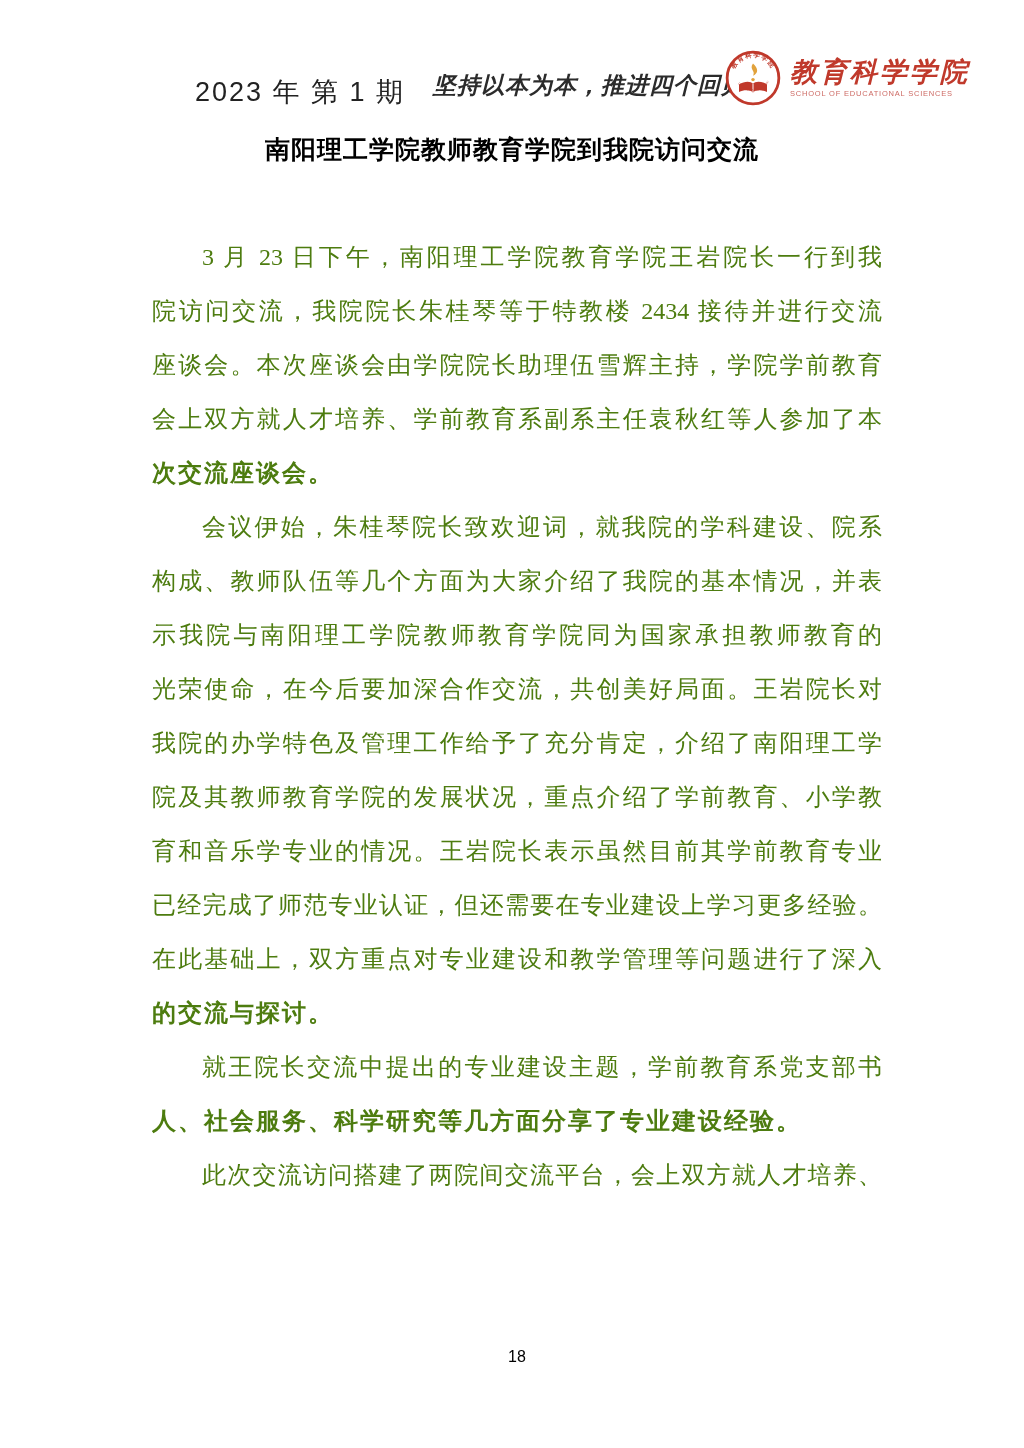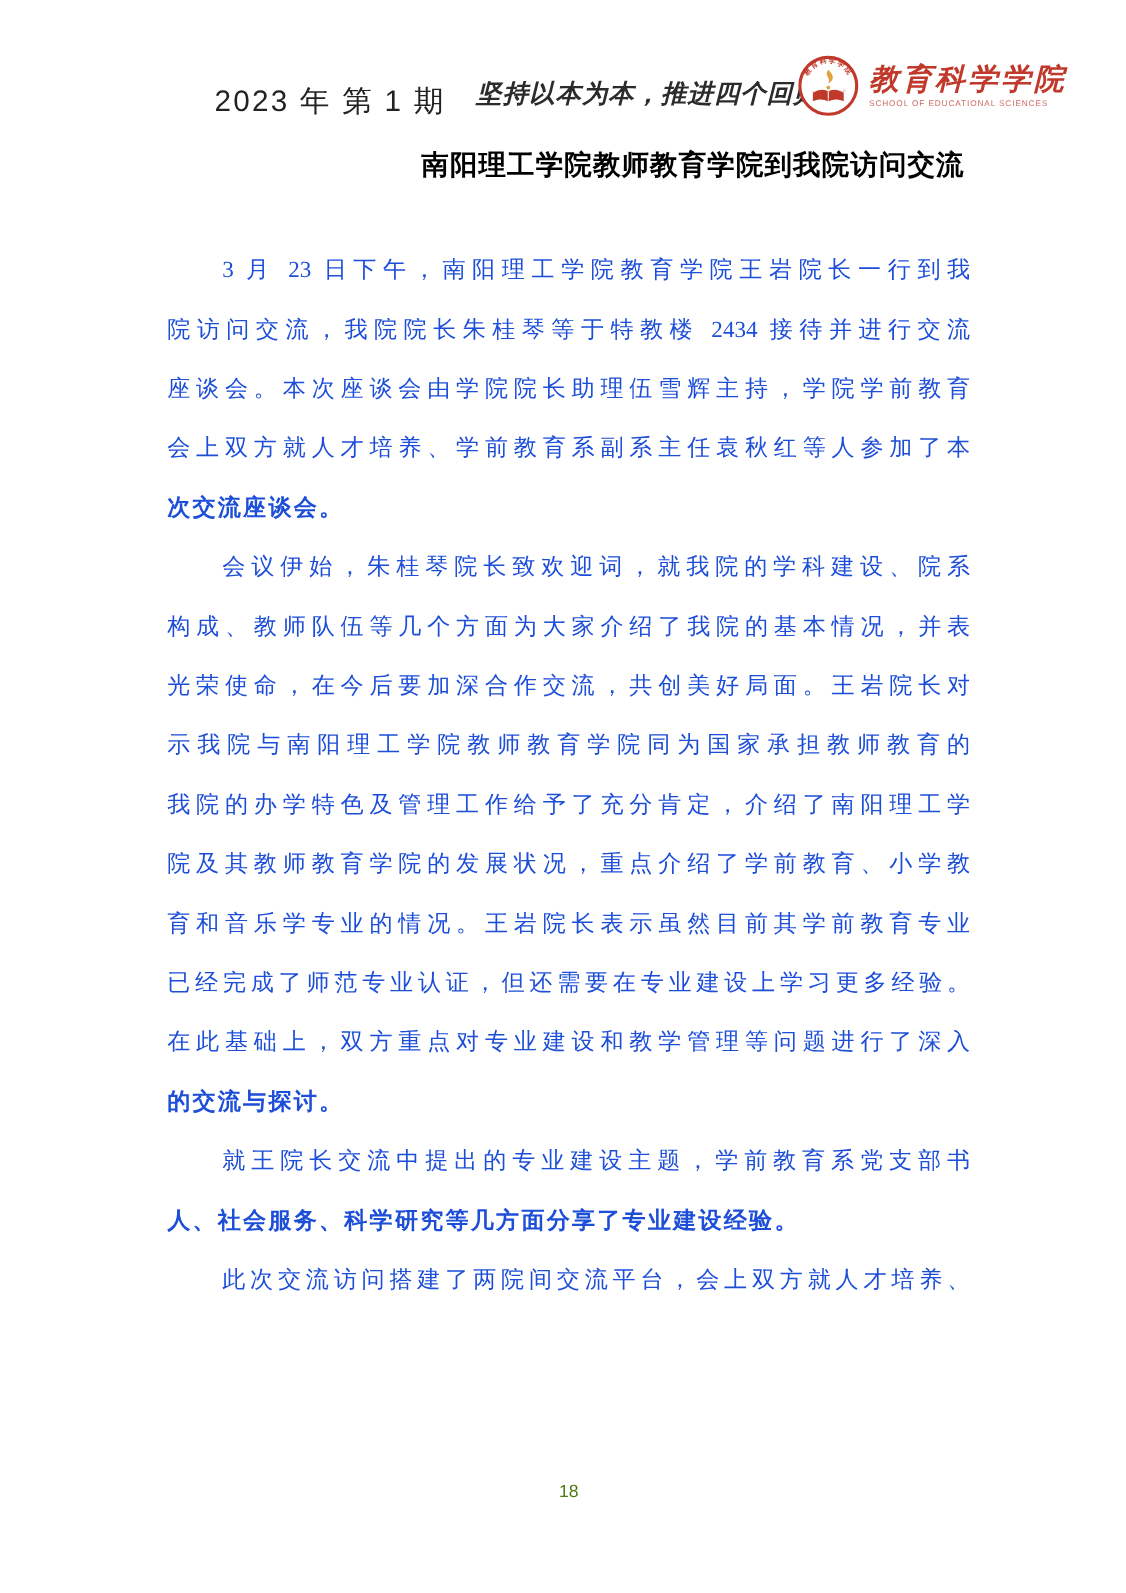--- a/index.html
+++ b/index.html
@@ -35,38 +35,38 @@
     white-space:nowrap;
   }
   .logo-en{
     font-size:7.5px;letter-spacing:0.8px;color:#cd6a64;
     font-family:"Liberation Sans","DejaVu Sans",sans-serif;
     margin-top:3px;white-space:nowrap;
   }
   
   .title{
     position:absolute;left:147px;top:133px;width:730px;
-    text-align:right;font-size:25px;font-weight:bold;
+    text-align:center;font-size:25px;font-weight:bold;
     letter-spacing:1px;color:#000;
   }
   .body-text{
-    position:absolute;left:152px;top:218px;width:730px;
-    font-size:21px;color:#1d4ed8;
+    position:absolute;left:152px;top:230px;width:730px;
+    font-size:24px;color:#4d7c0f;
   }
   .line{
     height:54px;line-height:54px;
     text-align:justify;text-align-last:justify;
     white-space:nowrap;overflow:hidden;
   }
   .line.last{text-align-last:left;letter-spacing:2px;font-weight:bold;}
   .line.indent{text-indent:50px;}
   
   .pagenum{
     position:absolute;left:152px;top:1348px;width:730px;
-    text-align:center;font-size:16px;color:#4d7c0f;
+    text-align:center;font-size:16px;color:#000000;
     font-family:"Liberation Sans","DejaVu Sans",sans-serif;
   }
 </style>
 </head>
 <body>
 
 <div class="page">
 
   <div class="issue">2023 年 第 1 期</div>
   <div class="slogan">坚持以本为本，推进四个回归</div>
@@ -99,22 +99,22 @@
 
   <div class="body-text">
     <div class="line indent">3 月 23 日下午，南阳理工学院教育学院王岩院长一行到我</div>
     <div class="line">院访问交流，我院院长朱桂琴等于特教楼 2434 接待并进行交流</div>
     <div class="line">座谈会。本次座谈会由学院院长助理伍雪辉主持，学院学前教育</div>
     <div class="line">会上双方就人才培养、学前教育系副系主任袁秋红等人参加了本</div>
     <div class="line last">次交流座谈会。</div>
 
     <div class="line indent">会议伊始，朱桂琴院长致欢迎词，就我院的学科建设、院系</div>
     <div class="line">构成、教师队伍等几个方面为大家介绍了我院的基本情况，并表</div>
+    <div class="line">示我院与南阳理工学院教师教育学院同为国家承担教师教育的</div>
     <div class="line">光荣使命，在今后要加深合作交流，共创美好局面。王岩院长对</div>
-    <div class="line">示我院与南阳理工学院教师教育学院同为国家承担教师教育的</div>
     <div class="line">我院的办学特色及管理工作给予了充分肯定，介绍了南阳理工学</div>
     <div class="line">院及其教师教育学院的发展状况，重点介绍了学前教育、小学教</div>
     <div class="line">育和音乐学专业的情况。王岩院长表示虽然目前其学前教育专业</div>
     <div class="line">已经完成了师范专业认证，但还需要在专业建设上学习更多经验。</div>
     <div class="line">在此基础上，双方重点对专业建设和教学管理等问题进行了深入</div>
     <div class="line last">的交流与探讨。</div>
 
     <div class="line indent">就王院长交流中提出的专业建设主题，学前教育系党支部书</div>
     <div class="line last">人、社会服务、科学研究等几方面分享了专业建设经验。</div>
 

